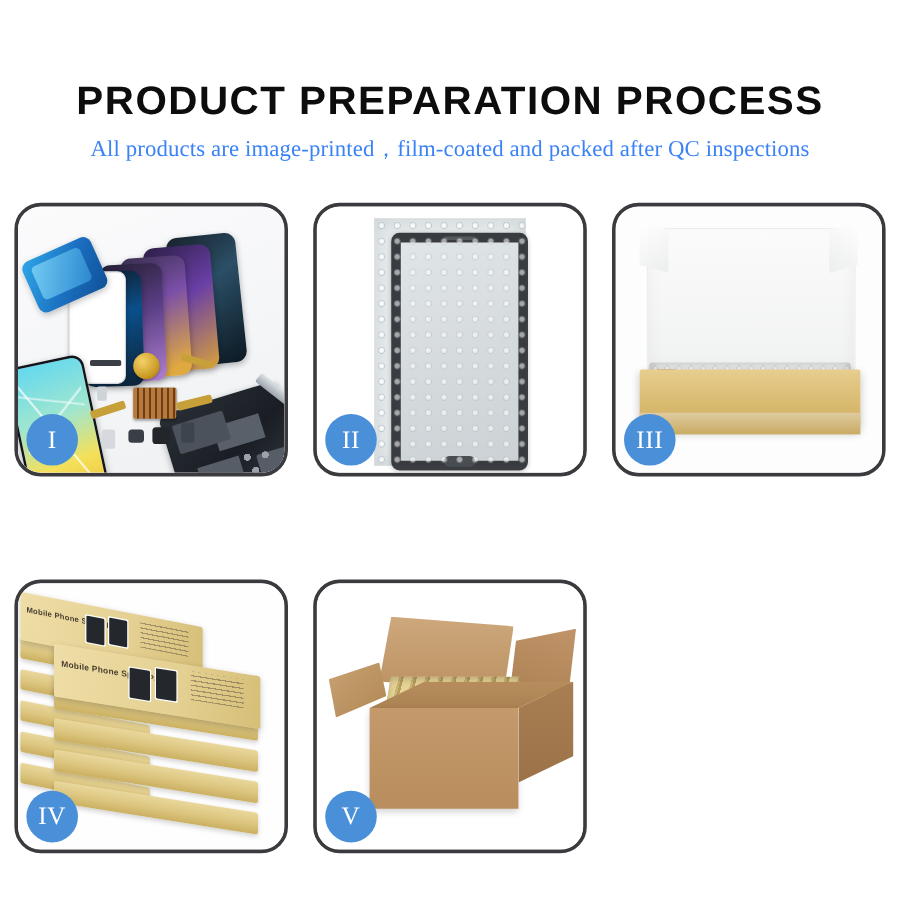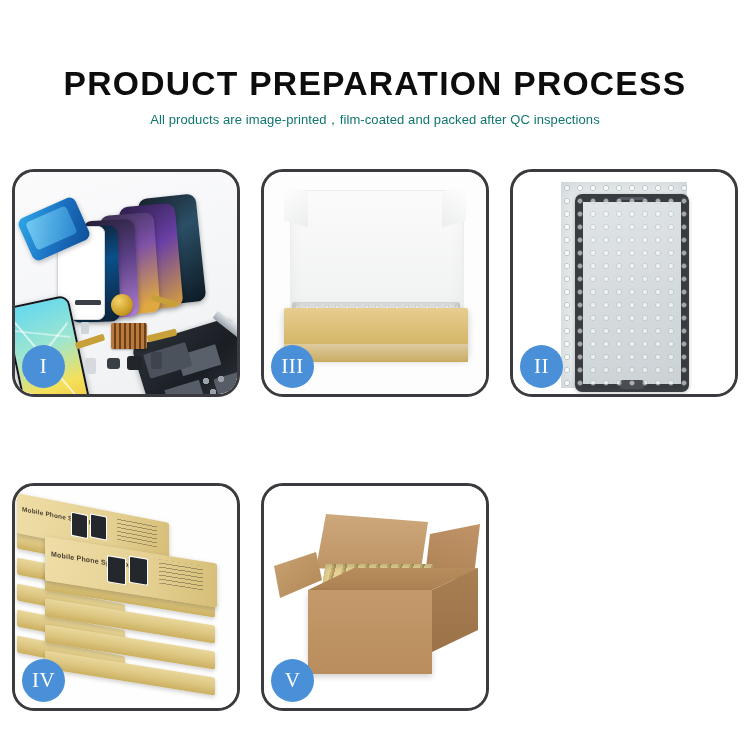--- a/index.html
+++ b/index.html
@@ -25,23 +25,23 @@
     font-weight: bold;
     letter-spacing: 1.2px;
     color: #0d0d0d;
     margin-top: 38px;
     line-height: 1.05;
     white-space: nowrap;
     transform: scaleX(1.02);
   }
   #subtitle {
     text-align: center;
-    font-family: Liberation Sans, sans-serif;
-    font-size: 13px;
-    color: #0f766e;
+    font-family: Liberation Serif, serif;
+    font-size: 19px;
+    color: #3b82f6;
     margin-top: 9px;
     letter-spacing: .1px;
     white-space: nowrap;
   }
 
   
   #grid {
     position: absolute;
     left: 12px; top: 140px;
     width: 726px; height: 542px;
@@ -388,41 +388,41 @@
         <div class="flex-c" style="left:136px;top:126px;width:26px;height:6px;transform:rotate(16deg);"></div>
         <div class="flex-c" style="left:132px;top:160px;width:30px;height:7px;transform:rotate(-14deg);"></div>
 
         <div class="mb"></div>
         <div class="tweez"></div>
         <div class="screws"></div>
       </div>
       <div class="badge">I</div>
     </div>
 
+    <div class="panel p2">
+      <div class="stage">
+        <div class="bg"></div>
+        <div class="bw"></div>
+        <div class="bw-screen"></div>
+        <div class="bw-overlay"></div>
+      </div>
+      <div class="badge">II</div>
+    </div>
+
     <div class="panel p3">
       <div class="stage">
         <div class="bg"></div>
         <div class="foam-back"></div>
         <div class="foam-lidL"></div>
         <div class="foam-lidR"></div>
         <div class="k-inner"></div>
         <div class="k-box"></div>
         <div class="k-front"></div>
       </div>
       <div class="badge">III</div>
-    </div>
-
-    <div class="panel p2">
-      <div class="stage">
-        <div class="bg"></div>
-        <div class="bw"></div>
-        <div class="bw-screen"></div>
-        <div class="bw-overlay"></div>
-      </div>
-      <div class="badge">II</div>
     </div>
 
     <div class="panel p4">
       <div class="stage">
         <div class="bg"></div>
 
         <div class="stk" style="left:2px;top:56px;width:108px;height:17px;transform:skewY(11deg);"></div>
         <div class="stk" style="left:2px;top:82px;width:108px;height:17px;transform:skewY(11deg);"></div>
         <div class="stk" style="left:2px;top:108px;width:108px;height:17px;transform:skewY(11deg);"></div>
         <div class="stk" style="left:2px;top:134px;width:108px;height:17px;transform:skewY(11deg);"></div>

